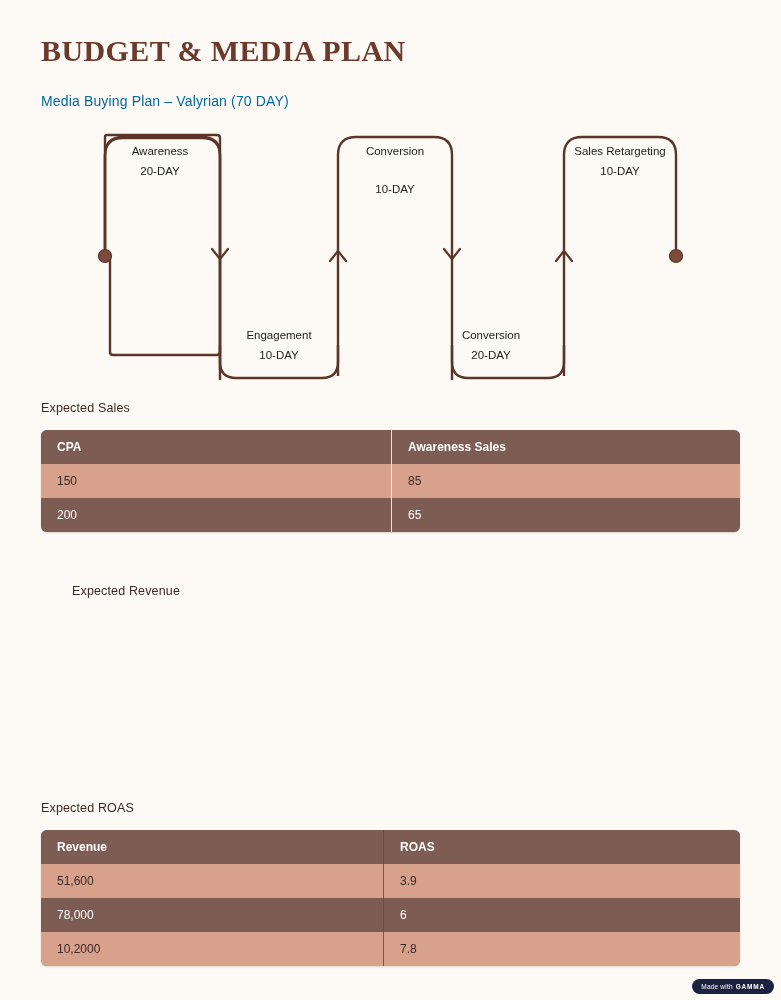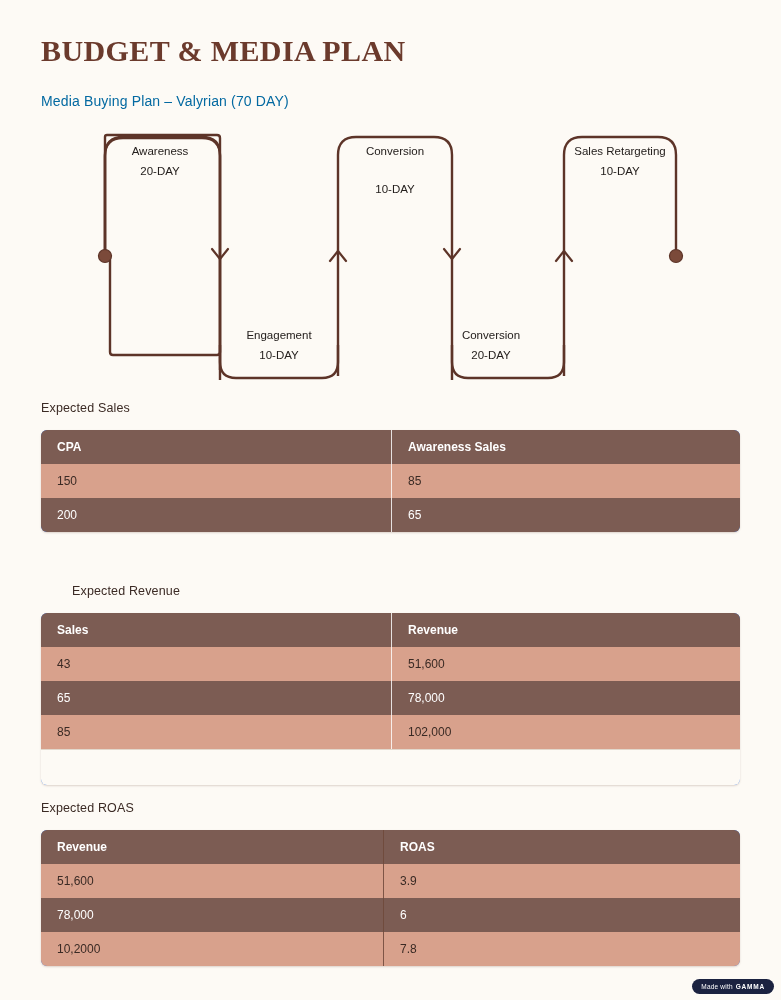--- a/index.html
+++ b/index.html
@@ -233,46 +233,20 @@
         <td class="col-sep">85</td>
       </tr>
       <tr class="row-dark">
         <td>200</td>
         <td class="col-sep">65</td>
       </tr>
     </tbody>
   </table>
 
   <div class="section-label" style="top:584px;margin-left:31px;">Expected Revenue</div>
-  <table class="tbl" style="top:613px;">
-    <thead>
-      <tr>
-        <th style="width:350px;">Sales</th>
-        <th class="col-sep">Revenue</th>
-      </tr>
-    </thead>
-    <tbody>
-      <tr class="row-light">
-        <td>43</td>
-        <td class="col-sep">51,600</td>
-      </tr>
-      <tr class="row-dark">
-        <td>65</td>
-        <td class="col-sep">78,000</td>
-      </tr>
-      <tr class="row-light">
-        <td>85</td>
-        <td class="col-sep">102,000</td>
-      </tr>
-      <tr class="row-empty">
-        <td></td>
-        <td></td>
-      </tr>
-    </tbody>
-  </table>
 
   <div class="section-label" style="top:801px;">Expected ROAS</div>
   <table class="tbl" style="top:830px;">
     <thead>
       <tr>
         <th style="width:342px;">Revenue</th>
         <th class="col-sep-dark">ROAS</th>
       </tr>
     </thead>
     <tbody>

